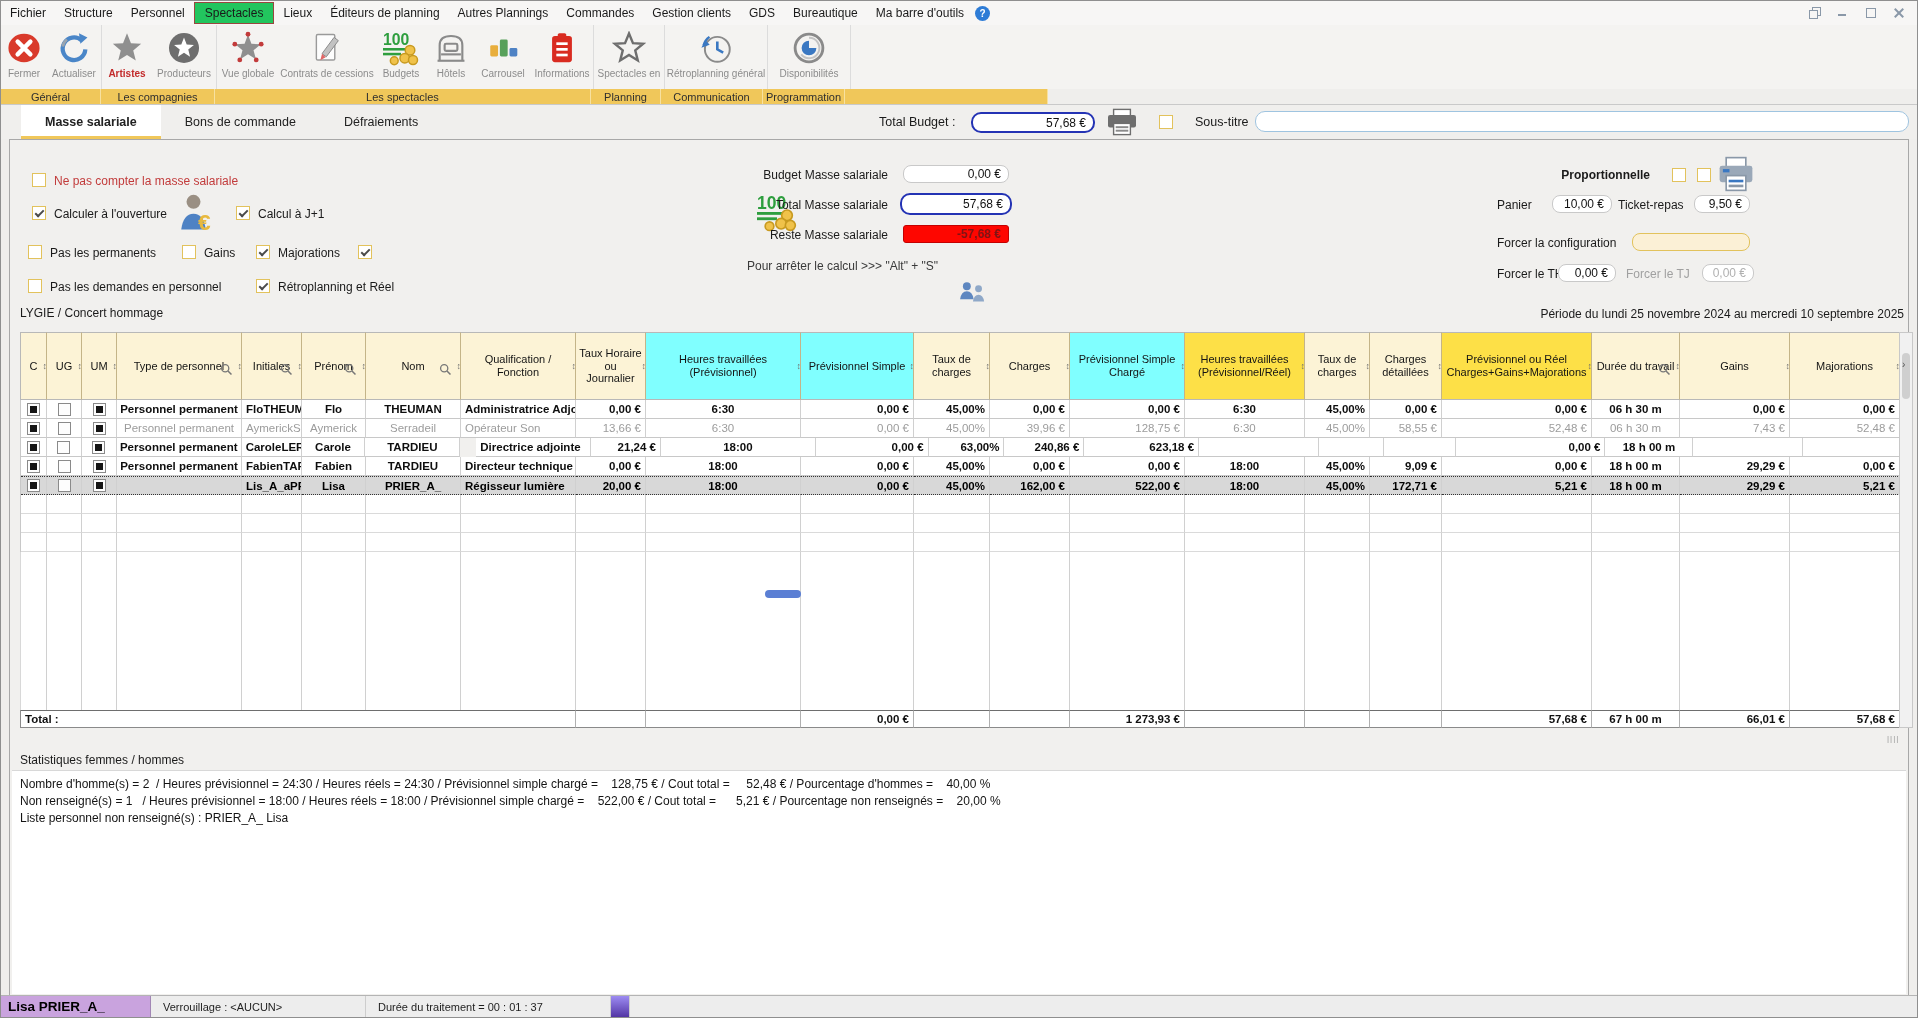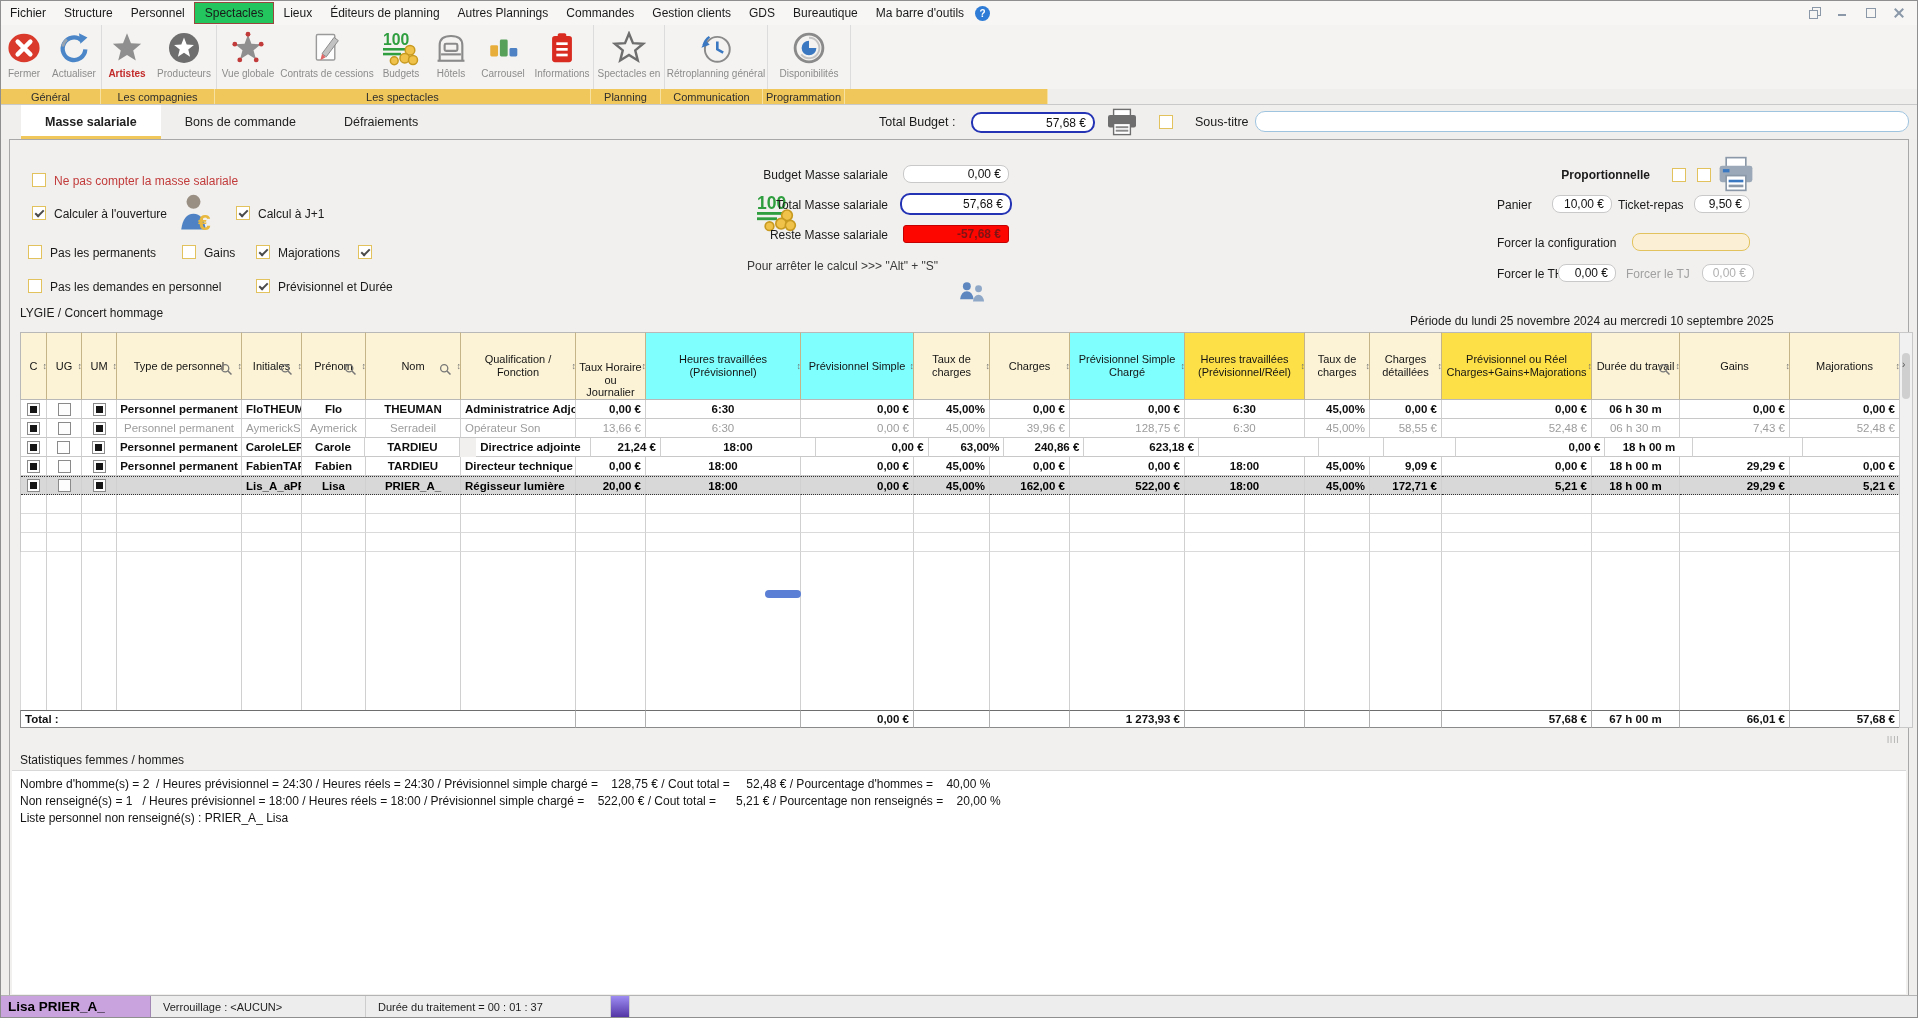--- a/index.html
+++ b/index.html
@@ -335,21 +335,21 @@
     <span class="plabel" style="left:40px;top:106px">Pas les permanents</span>
     <span class="cb" style="left:172px;top:105px"></span>
     <span class="plabel" style="left:194px;top:106px">Gains</span>
     <span class="cb checked" style="left:246px;top:105px"></span>
     <span class="plabel" style="left:268px;top:106px">Majorations</span>
     <span class="cb checked" style="left:348px;top:105px"></span>
 
     <span class="cb" style="left:18px;top:139px"></span>
     <span class="plabel" style="left:40px;top:140px">Pas les demandes en personnel</span>
     <span class="cb checked" style="left:246px;top:139px"></span>
-    <span class="plabel" style="left:268px;top:140px">Prévisionnel et Durée</span>
+    <span class="plabel" style="left:268px;top:140px">Rétroplanning et Réel</span>
 
     <span style="position:absolute;left:747px;top:52px">
       <svg width="40" height="40" viewBox="0 0 24 24">
           <text x="0" y="10" font-size="10.5" font-weight="bold" fill="#2E9E3E">100</text>
           <rect x="0" y="12" width="15" height="1.7" fill="#2E9E3E"></rect>
           <rect x="0" y="15.2" width="12" height="1.7" fill="#2E9E3E"></rect>
           <circle cx="18" cy="14" r="3.2" fill="#F0C24A" stroke="#C89A20"></circle>
           <circle cx="14.5" cy="19" r="3.2" fill="#F0C24A" stroke="#C89A20"></circle>
           <circle cx="20" cy="20" r="3" fill="#F0C24A" stroke="#C89A20"></circle>
           <circle cx="7.5" cy="20.5" r="2.6" fill="#F0C24A" stroke="#C89A20"></circle>
@@ -389,21 +389,21 @@
     <span class="plabel" style="left:1608px;top:58px">Ticket-repas</span>
     <span class="field pfield" style="left:1684px;top:55px;width:56px">9,50 €</span>
     <span class="plabel" style="left:1487px;top:96px">Forcer la configuration</span>
     <span class="field cream-field pfield" style="left:1622px;top:93px;width:118px"></span>
     <span class="plabel" style="left:1487px;top:127px">Forcer le TH</span>
     <span class="field pfield" style="left:1548px;top:124px;width:58px">0,00 €</span>
     <span class="plabel gray" style="left:1616px;top:127px">Forcer le TJ</span>
     <span class="field pfield disabled-field" style="left:1692px;top:124px;width:52px">0,00 €</span>
 
     <span class="plabel" style="left:10px;top:166px">LYGIE / Concert hommage</span>
-    <span class="plabel" style="left:1400px;top:174px;width:494px;">Période du lundi 25 novembre 2024 au mercredi 10 septembre 2025</span>
+    <span class="plabel" style="left:1400px;top:167px;width:494px;text-align:right">Période du lundi 25 novembre 2024 au mercredi 10 septembre 2025</span>
 
     <div id="grid">
         <div class="g-h">
           <div class="g-hc" style="width: 26px;">
             <span>C</span>
             <span class="sort">↕</span>
           </div>
           <div class="g-hc" style="width: 35px;">
             <span>UG</span>
             <span class="sort">↕</span>
@@ -449,21 +449,21 @@
                 <circle cx="5.2" cy="5.2" r="3.6" fill="none" stroke="#777" stroke-width="1.3"></circle>
                 <line x1="8" y1="8" x2="11.5" y2="11.5" stroke="#777" stroke-width="1.5"></line>
               </svg>
             </span>
             <span class="sort">↕</span>
           </div>
           <div class="g-hc" style="width: 115px;">
             <span>Qualification / Fonction</span>
             <span class="sort">↕</span>
           </div>
-          <div class="g-hc" style="width: 70px; align-items: flex-end;">
+          <div class="g-hc" style="width: 70px;">
             <span>Taux Horaire ou Journalier</span>
             <span class="sort">↕</span>
           </div>
           <div class="g-hc cyan" style="width: 155px;">
             <span>Heures travaillées (Prévisionnel)</span>
             <span class="sort">↕</span>
           </div>
           <div class="g-hc cyan" style="width: 113px;">
             <span>Prévisionnel Simple</span>
             <span class="sort">↕</span>

